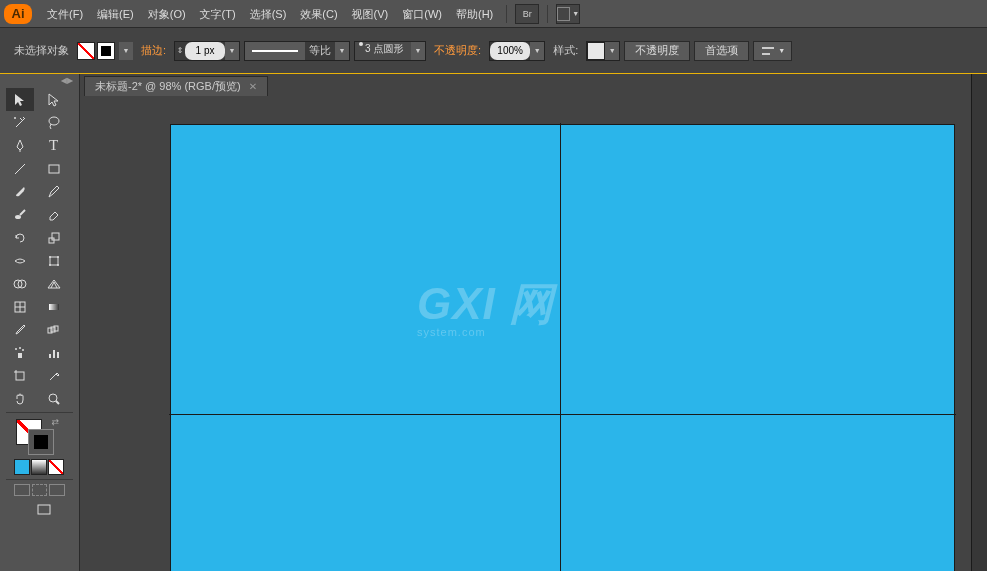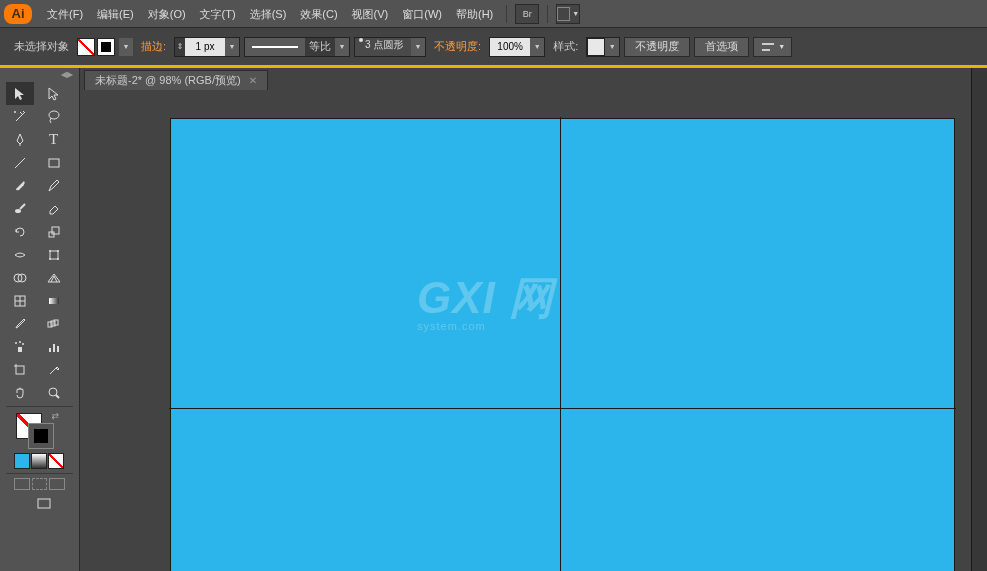--- a/index.html
+++ b/index.html
@@ -6,30 +6,30 @@
     body { width: 987px; height: 571px; background: #434343; font-family: "Microsoft YaHei", Arial, sans-serif; font-size: 11px; color: #ccc; overflow: hidden; }
     
     .menubar { height: 28px; background: #535353; display: flex; align-items: center; padding: 0 4px; border-bottom: 1px solid #2a2a2a; position: relative; }
     .app-logo { width: 28px; height: 20px; background: #ff7a00; color: #4b2a00; font-weight: bold; font-size: 13px; display: flex; align-items: center; justify-content: center; border-radius: 8px; margin-right: 8px; }
     .menu-item { padding: 0 7px; line-height: 28px; cursor: default; color: #ddd; }
     .menu-sep { width: 1px; height: 18px; background: #3a3a3a; margin: 0 6px; }
     .menu-icon-btn { width: 24px; height: 20px; border: 1px solid #2a2a2a; background: #454545; display: flex; align-items: center; justify-content: center; margin: 0 2px; }
     .workspace-selector { display: flex; align-items: center; }
     .ws-box { width: 14px; height: 14px; border: 1px solid #888; }
     
-    .controlbar { height: 40px; background: #434343; display: flex; align-items: center; padding: 0 10px; border-bottom: 3px solid #eab308; gap: 4px; }
+    .controlbar { height: 46px; background: #434343; display: flex; align-items: center; padding: 0 10px; border-bottom: 1px solid #eab308; gap: 4px; }
     .ctrl-label { color: #ccc; margin: 0 4px; font-size: 11px; }
     .ctrl-label.orange { color: #ff9a3c; }
     .swatch-pair { display: flex; gap: 2px; }
     .swatch { width: 18px; height: 18px; border: 1px solid #222; position: relative; }
     .swatch-none { background: white; }
     .swatch-none::after { content: ""; position: absolute; inset: 0; background: linear-gradient(to top right, transparent 45%, red 45%, red 55%, transparent 55%); }
     .swatch-black { background: #000; box-shadow: inset 0 0 0 3px #fff; }
     .ctrl-box { display: flex; align-items: center; height: 20px; border: 1px solid #222; background: #3a3a3a; }
-    .num-input { width: 40px; height: 18px; background: #e6e6e6; color: #000; display: flex; align-items: center; justify-content: center; font-size: 10px; }
+    .num-input { width: 40px; height: 18px; background: #e6e6e6; color: #000; display: flex; align-items: center; justify-content: center; font-size: 10px; border-radius: 7px; }
     .dd-arrow { width: 14px; height: 18px; background: #5a5a5a; display: flex; align-items: center; justify-content: center; font-size: 7px; color: #ccc; }
     .stroke-preview { width: 60px; height: 18px; background: #5a5a5a; display: flex; align-items: center; justify-content: center; }
     .stroke-line { width: 46px; height: 2px; background: #fff; }
     .brush-preview { width: 56px; height: 18px; background: #4a4a4a; display: flex; padding: 0 4px; gap: 2px; }
     .brush-dot { width: 4px; height: 4px; border-radius: 50%; background: #e0e0e0; }
     .style-box { width: 18px; height: 18px; background: #e8e8e8; border: 1px solid #222; }
     .btn { height: 20px; padding: 0 10px; background: #5a5a5a; border: 1px solid #2a2a2a; color: #ddd; display: flex; align-items: center; font-size: 11px; }
     .pref-btn { display: flex; align-items: center; gap: 2px; }
     
     .main { display: flex; height: calc(571px - 58px); }

